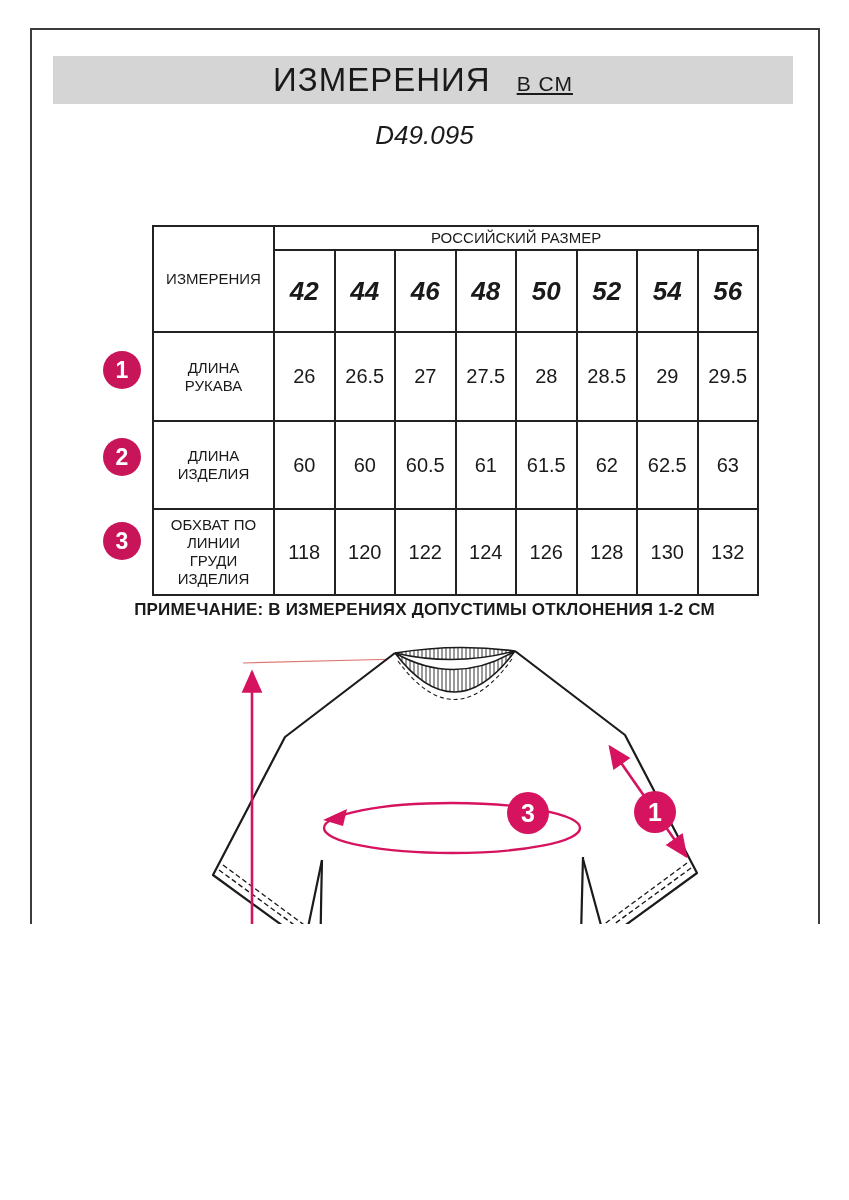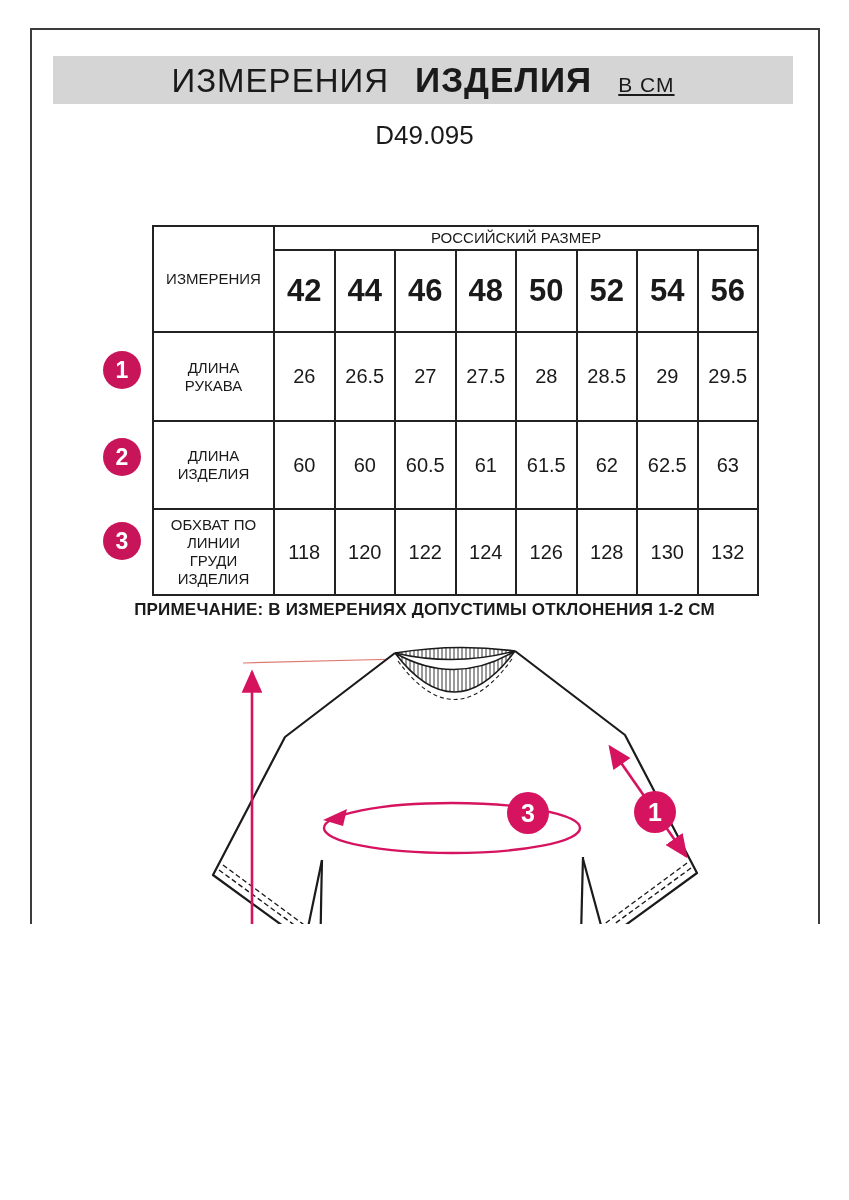--- a/index.html
+++ b/index.html
@@ -7,51 +7,50 @@
         font-family:"Liberation Sans",sans-serif;color:#1a1a1a;overflow:hidden;}
   .frame{position:absolute;left:30px;top:28px;width:786px;height:1130px;
          border:2px solid #3c3c3c;}
   .titlebar{position:absolute;left:53px;top:56px;width:740px;height:48px;
             background:#d5d5d5;display:flex;align-items:baseline;justify-content:center;
             gap:26px;padding-top:0;}
   .titlebar .t-main{font-size:33px;font-weight:400;letter-spacing:1px;line-height:48px;}
   .titlebar .t-bold{font-size:35px;font-weight:700;letter-spacing:1px;line-height:48px;}
   .titlebar .t-unit{font-size:21px;font-weight:400;letter-spacing:1px;line-height:48px;text-decoration:underline;}
   .code{position:absolute;left:0;top:120px;width:849px;text-align:center;
-        font-size:26px;font-weight:400;}
+        font-size:26px;font-weight:400;font-style:italic;}
   .desc{position:absolute;left:95px;top:151px;width:660px;text-align:center;
         font-size:19px;line-height:22px;}
   table.size-table{position:absolute;left:152px;top:225px;border-collapse:collapse;
         table-layout:fixed;width:605px;}
   table.size-table td{border:2px solid #222;text-align:center;vertical-align:middle;
         padding:0 9px;overflow:hidden;}
   td.lbl{font-size:15px;line-height:18px;}
   td.group-hdr{font-size:15px;height:22px;line-height:18px;}
-  td.size-hdr{font-size:31px;font-weight:700;height:80px;}
+  td.size-hdr{font-size:26px;font-weight:700;height:80px;font-style:italic;}
   td.val{font-size:20px;}
   tr.r1 td{height:87px;} tr.r2 td{height:86px;} tr.r3 td{height:84px;}
   .badge{position:absolute;width:38px;height:38px;border-radius:50%;
          display:flex;align-items:center;justify-content:center;
          color:#fff;font-size:23px;font-weight:700;}
   .dbadge{position:absolute;width:42px;height:42px;border-radius:50%;
           display:flex;align-items:center;justify-content:center;
           color:#fff;font-size:25px;font-weight:700;}
   .note{position:absolute;left:0;top:600px;width:849px;text-align:center;
         font-size:17px;font-weight:700;letter-spacing:.2px;}
   .sketch{position:absolute;left:185px;top:635px;}
 </style>
 </head>
 <body>
 
 <div class="page">
   <div class="frame"></div>
 
   <div class="titlebar">
     <span class="t-main">ИЗМЕРЕНИЯ</span>
-    <span class="t-bold">ИЗДЕЛИЯ</span>
     <span class="t-unit">В СМ</span>
   </div>
 
   <div class="code">D49.095</div>
 
   <table class="size-table">
     <colgroup>
       <col style="width:121px">
       <col span="8" style="width:60.5px">
     </colgroup>

